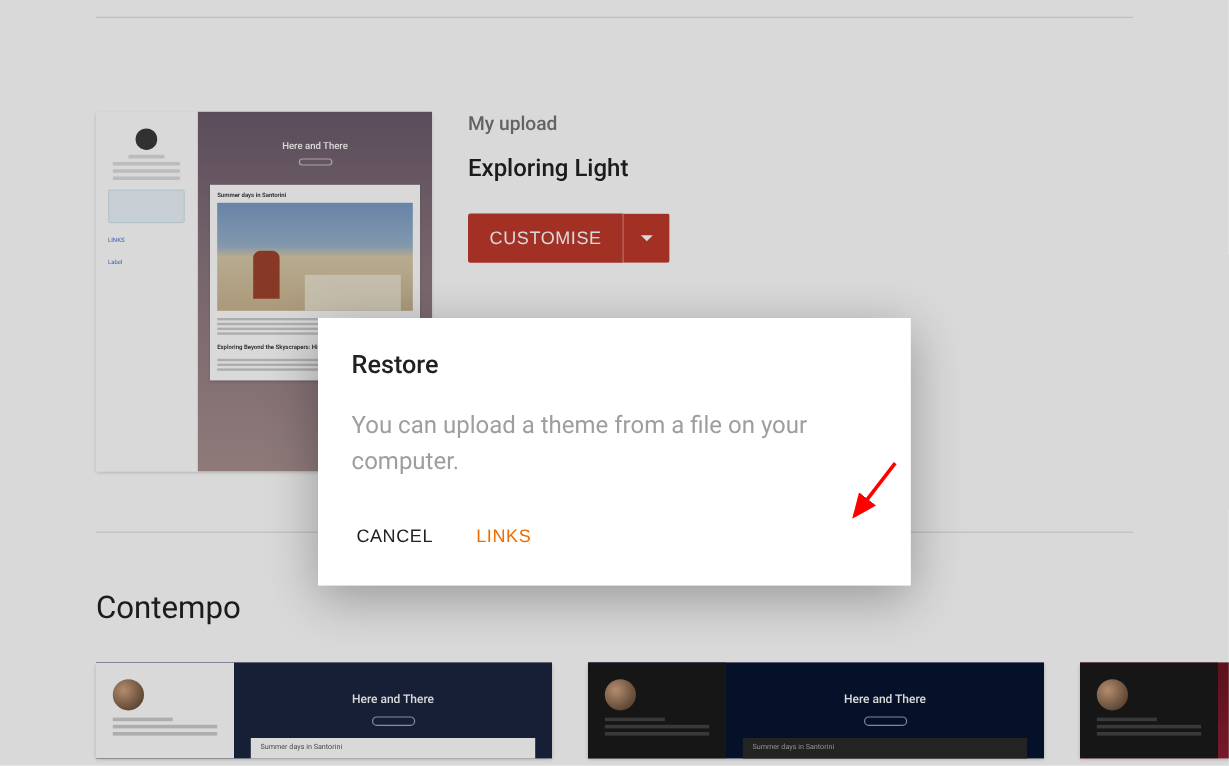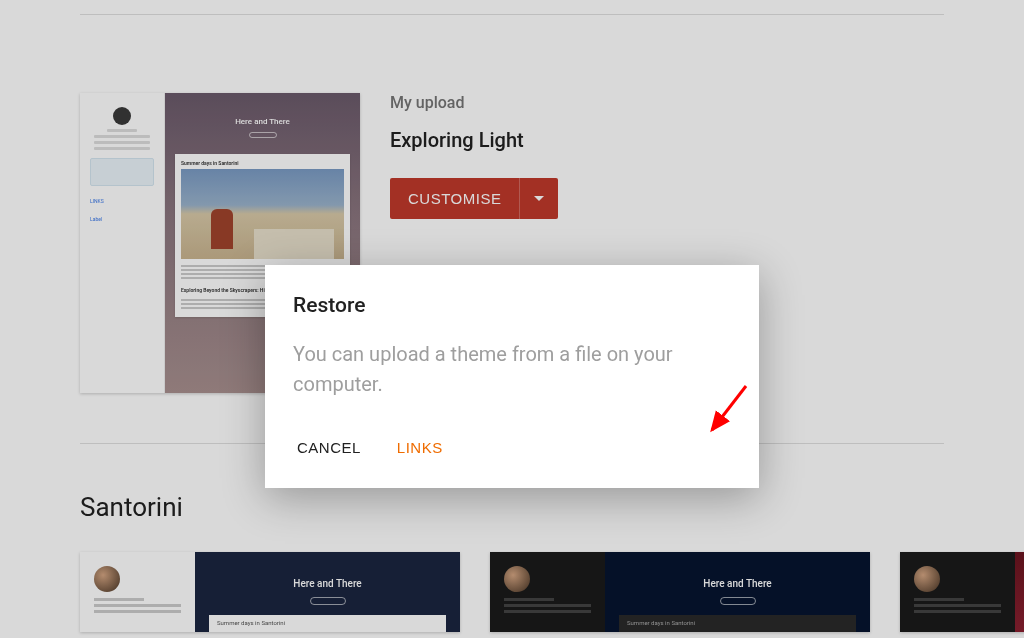--- a/index.html
+++ b/index.html
@@ -377,21 +377,21 @@
         <button class="customise-btn">CUSTOMISE</button>
         <button class="customise-dropdown">
           <span class="caret-down"></span>
         </button>
       </div>
     </div>
   </div>
 
   <hr class="hr-mid">
 
-  <h2 class="section-title">Santorini</h2>
+  <h2 class="section-title">Contempo</h2>
 
   <div class="theme-grid">
     <div class="grid-card">
       <div class="grid-sidebar">
         <div class="grid-avatar"></div>
         <div class="grid-sidebar-line" style="width:50px"></div>
         <div class="grid-sidebar-line"></div>
         <div class="grid-sidebar-line"></div>
       </div>
       <div class="grid-main">

